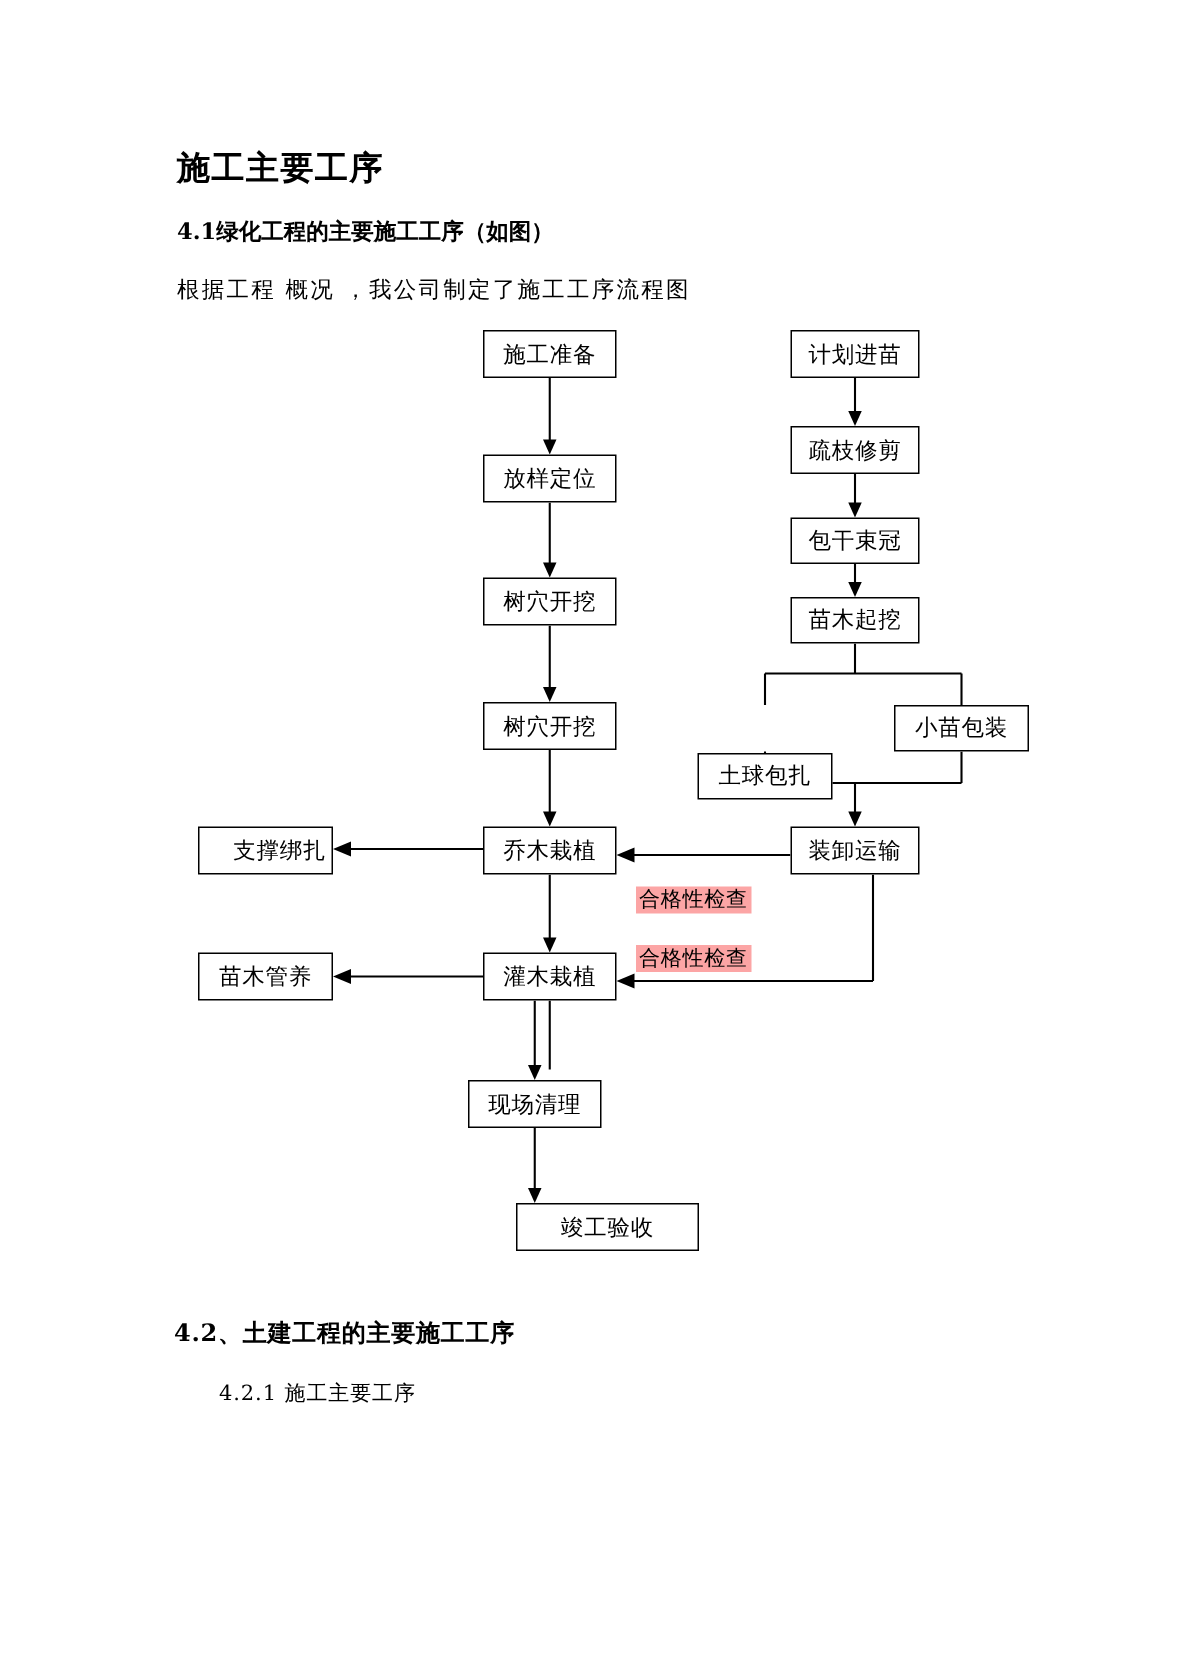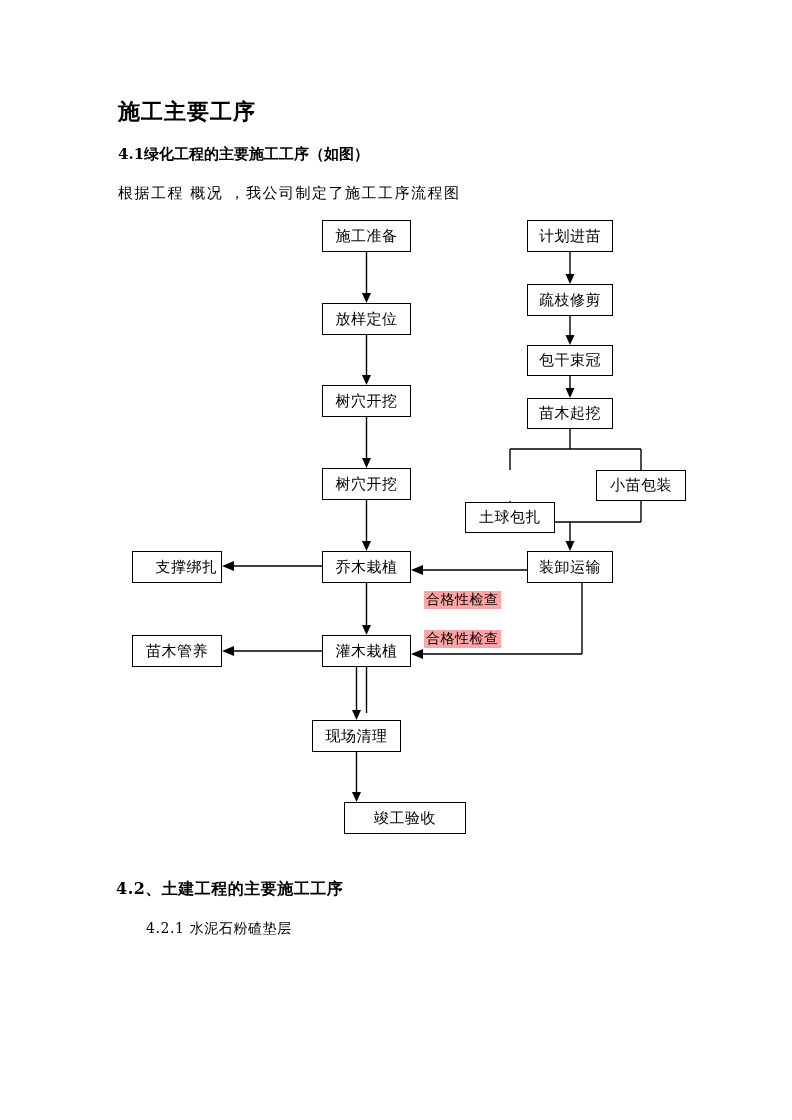--- a/index.html
+++ b/index.html
@@ -216,15 +216,15 @@
   <div class="node" style="left: 527px; top: 345px; width: 86px; height: 31px;">包干束冠</div>
   <div class="node" style="left: 527px; top: 398px; width: 86px; height: 31px;">苗木起挖</div>
   <div class="node" style="left: 465px; top: 470px; width: 90px; height: 31px; margin-top: 32px;">土球包扎</div>
   <div class="node" style="left: 596px; top: 470px; width: 90px; height: 31px;">小苗包装</div>
   <div class="node" style="left: 527px; top: 551px; width: 86px; height: 32px;">装卸运输</div>
 
   <div class="edge-label" style="left: 424px; top: 591px;">合格性检查</div>
   <div class="edge-label" style="left: 424px; top: 630px;">合格性检查</div>
 
   <div class="heading-42">4.2、土建工程的主要施工工序</div>
-  <div class="heading-421">4.2.1 水泥石粉碴垫层</div>
+  <div class="heading-421">4.2.1 施工主要工序</div>
 
 </div>
 
 </body></html>

